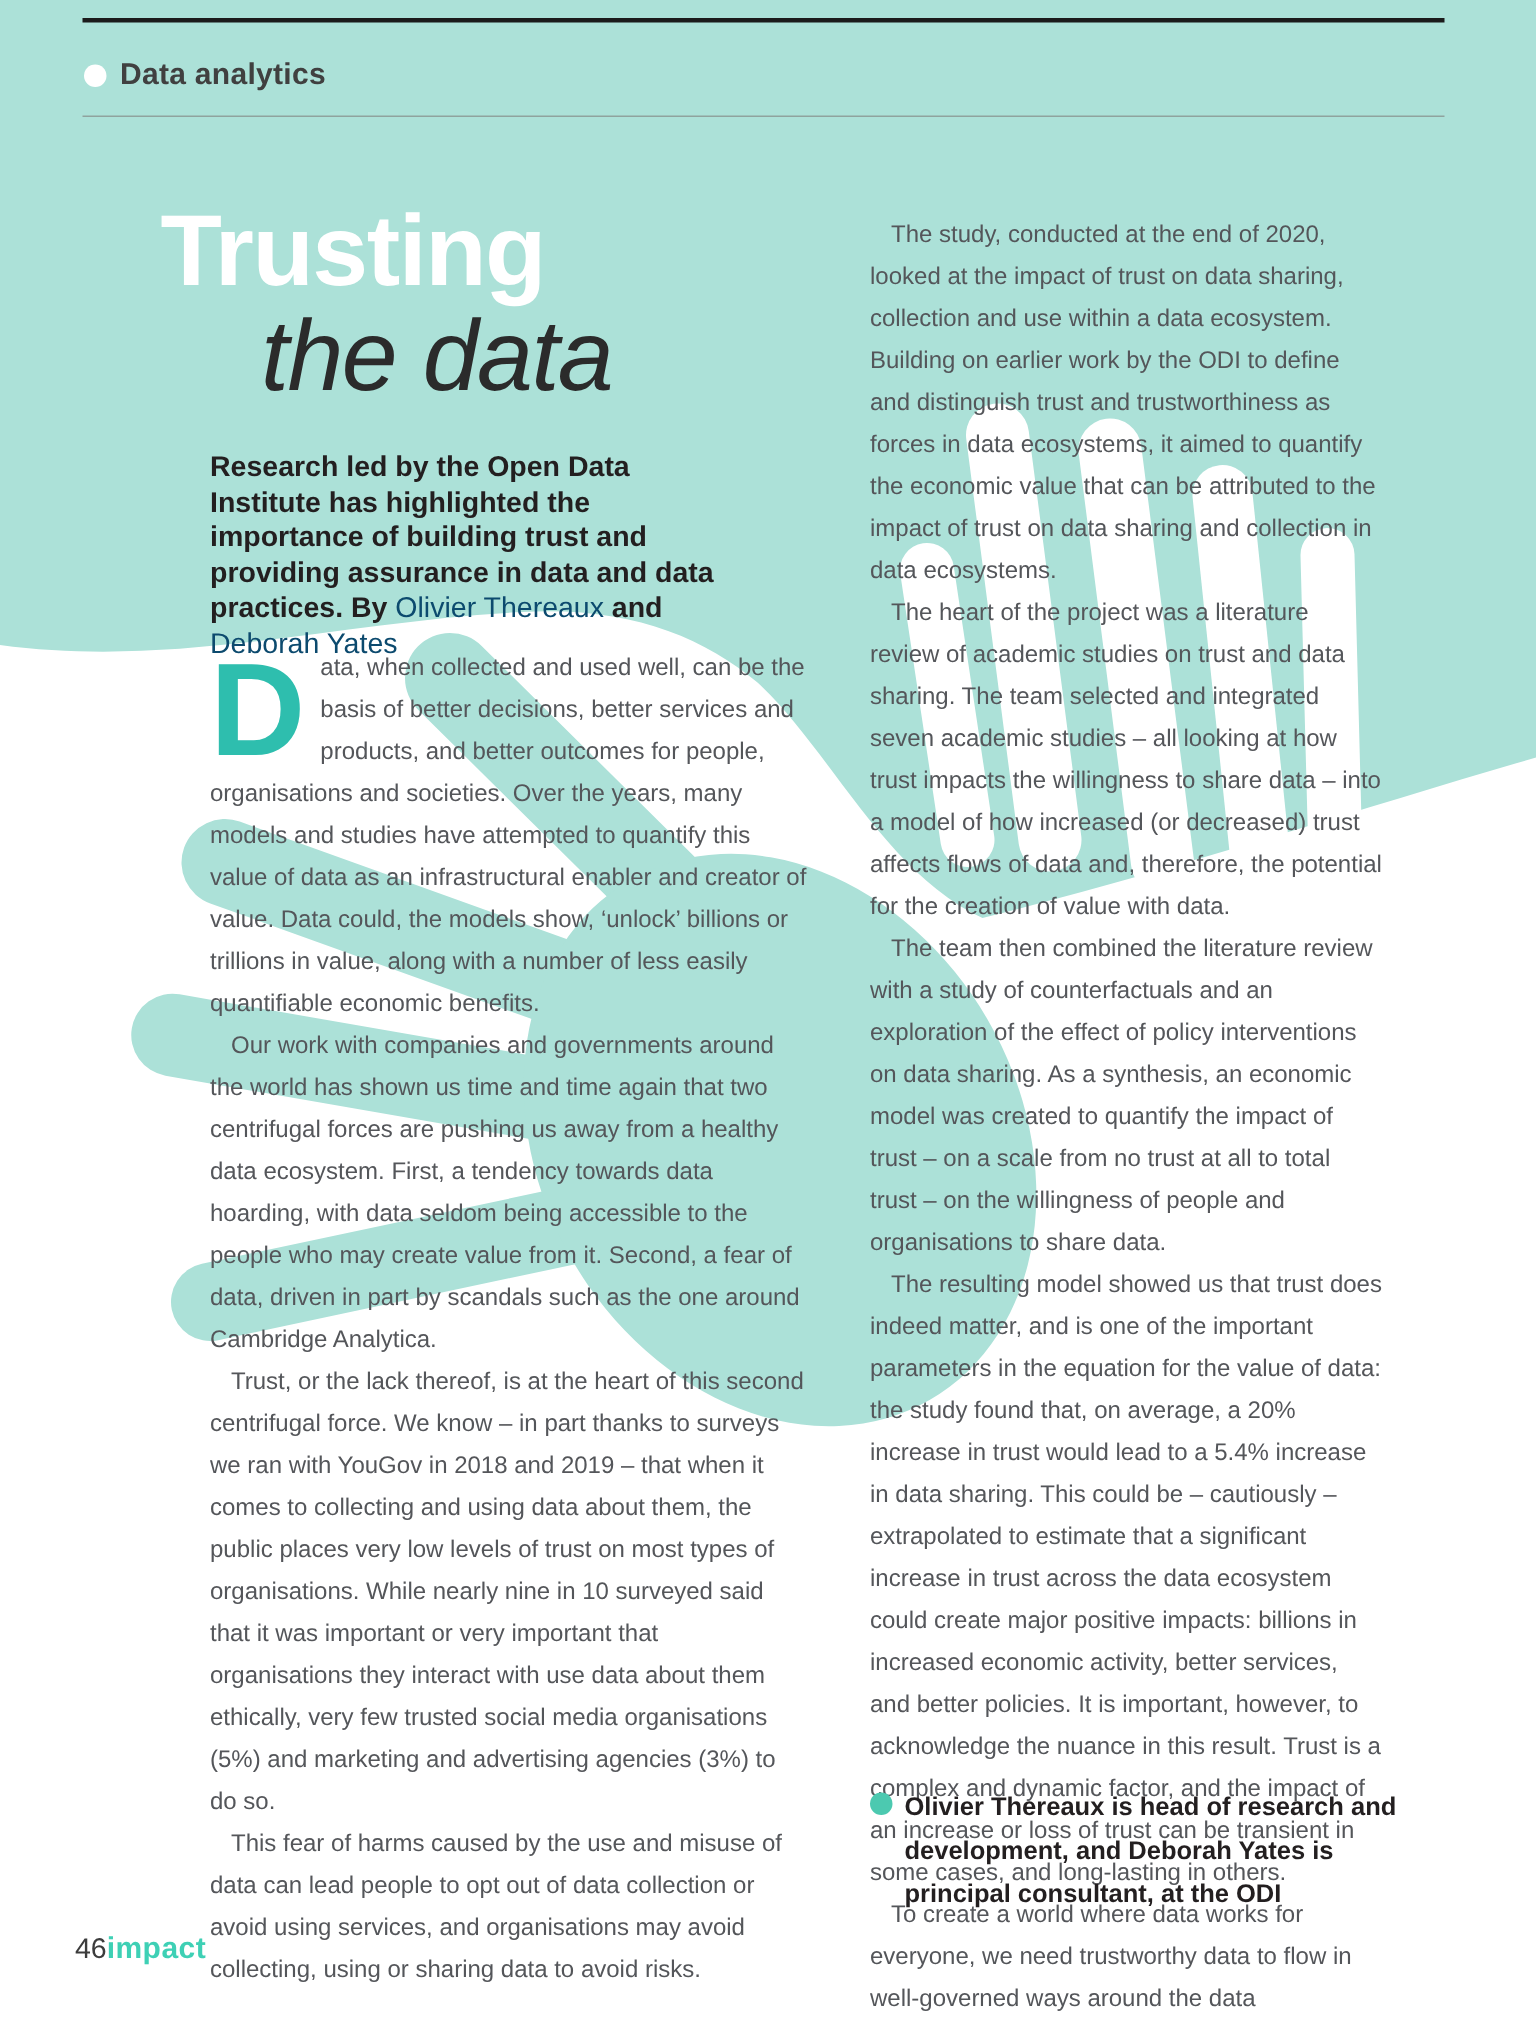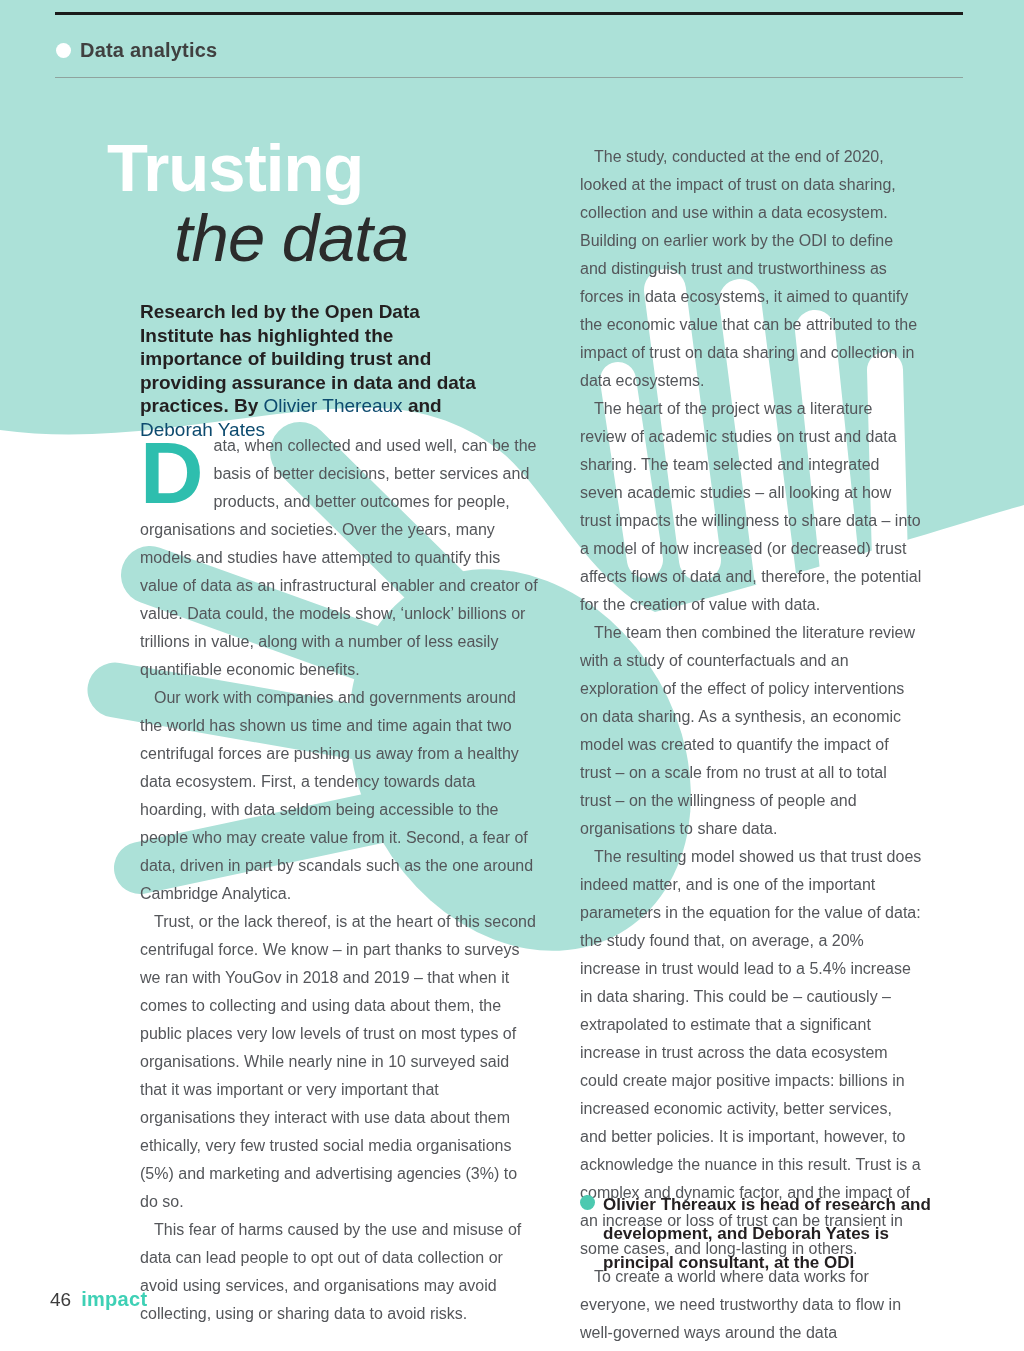--- a/index.html
+++ b/index.html
@@ -28,21 +28,21 @@
   .col-left{left:140px;top:432px;width:398px;}
   .col-right{left:580px;top:143px;width:342px;}
 
   .dropcap{float:left;font-size:88px;line-height:70px;font-weight:bold;color:#2ebeae;
            margin:6px 10px 0 0;}
 
   .bio{left:580px;top:1190px;width:352px;display:flex;gap:8px;}
   .bio-dot{flex:0 0 auto;width:15px;height:15px;border-radius:50%;background:#4cc9b0;margin-top:5px;}
   .bio-text{font-size:17px;line-height:29px;font-weight:bold;color:#231f20;}
 
-  .footer{left:50px;top:1288px;display:flex;align-items:baseline;gap:10px;}
+  .footer{left:50px;top:1288px;display:flex;align-items:baseline;}
   .page-num{font-size:19px;color:#3c3c3c;}
   .mag-logo{font-size:20px;font-weight:bold;color:#3ed0b5;letter-spacing:.3px;}
 </style>
 </head>
 <body>
 
 <svg class="bg-art" viewBox="0 0 1024 1351" xmlns="http://www.w3.org/2000/svg" aria-hidden="true">
   <path fill="#ace1d8" d="M0,0 H1024 V505
            C 920,535 790,578 655,612
            C 590,582 552,498 505,455

